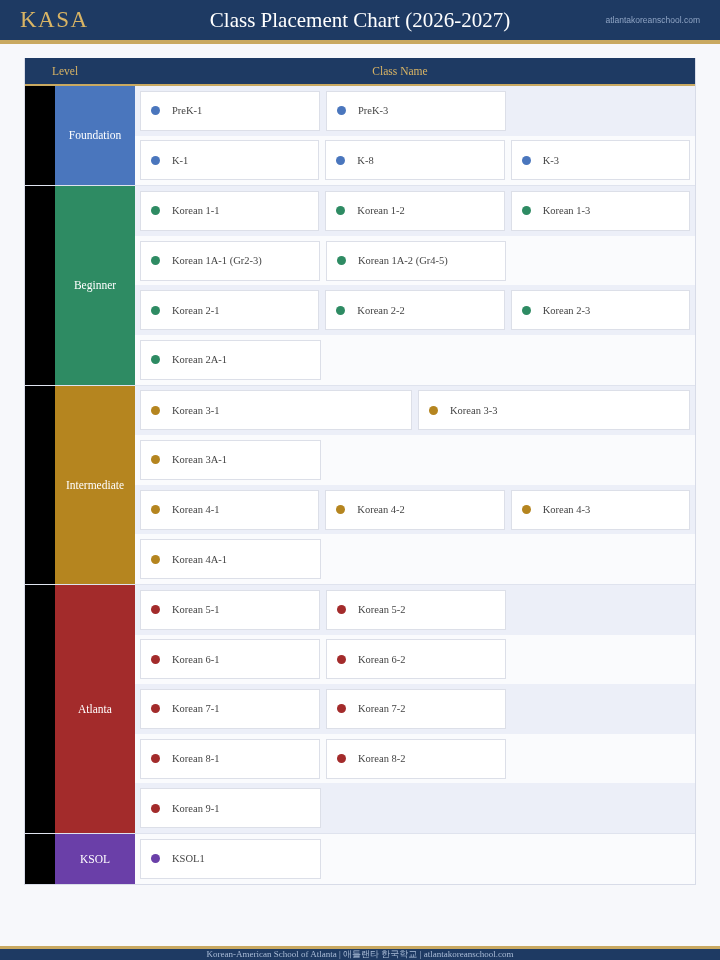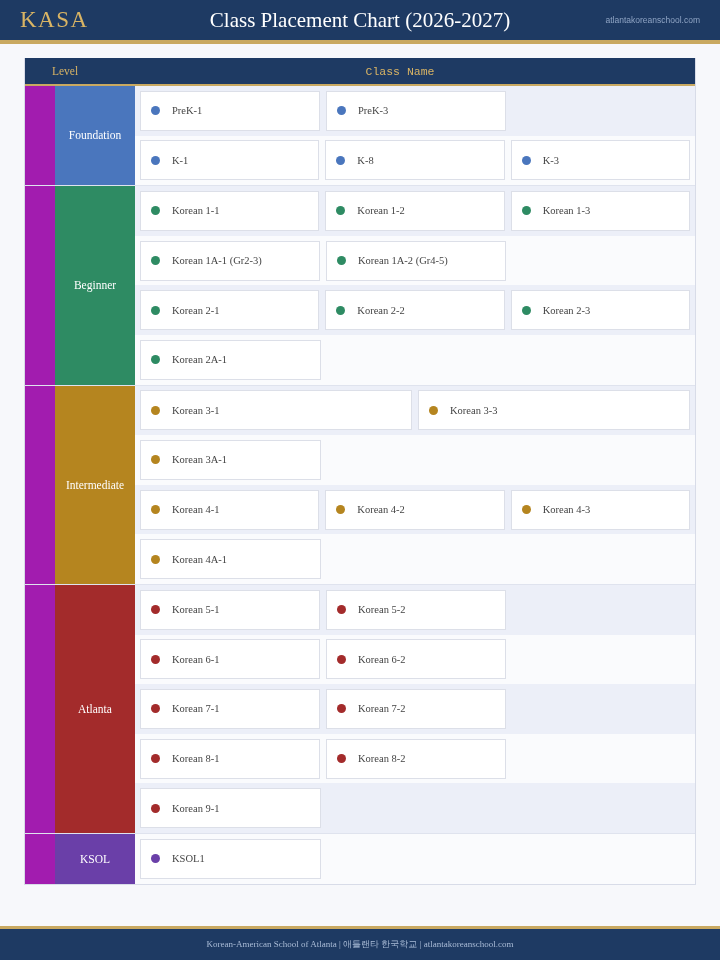--- a/index.html
+++ b/index.html
@@ -53,21 +53,21 @@
     z-index: 2;
   }
 
   
   .chart-wrap {
     padding: 14px 24px 0 24px;
   }
   .chart-table {
     border: 1px solid #d8dce8;
     border-top: none;
-    background: #a21caf;
+    background: #000000;
   }
 
   .table-head {
     display: flex;
     background: #1e3a63;
     border-bottom: 2px solid #c9a961;
     height: 28px;
     align-items: center;
   }
   .th-level {
@@ -76,21 +76,21 @@
     color: #d9b464;
     font-size: 11.5px;
     text-align: center;
     font-family: "Liberation Serif", "DejaVu Serif", serif;
   }
   .th-class {
     flex: 1 1 auto;
     color: #d9b464;
     font-size: 11.5px;
     text-align: center;
-    font-family: Liberation Mono, monospace;
+    font-family: Liberation Serif, serif;
   }
 
   .level-group {
     display: flex;
     align-items: stretch;
     border-bottom: 1px solid #dfe3ee;
   }
   .level-group:last-child { border-bottom: none; }
 
   .level-cell {
@@ -151,21 +151,21 @@
     margin-right: 12px;
     display: inline-block;
   }
 
   
   .page-footer {
     position: absolute;
     left: 0;
     right: 0;
     bottom: 0;
-    height: 34px;
+    height: 14px;
     background: #1e3a63;
     border-top: 3px solid #c9a961;
     display: flex;
     align-items: center;
     justify-content: center;
   }
   .footer-text {
     color: #a9bbd6;
     font-size: 9px;
     font-family: "Liberation Serif", "DejaVu Serif", serif;

